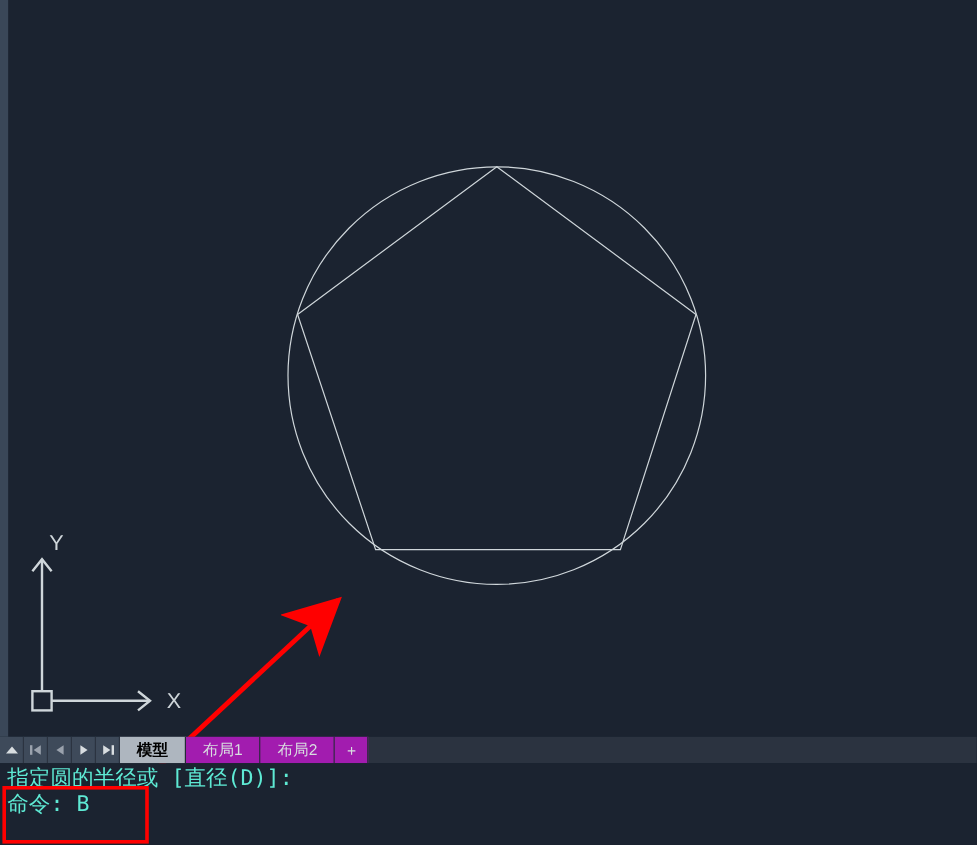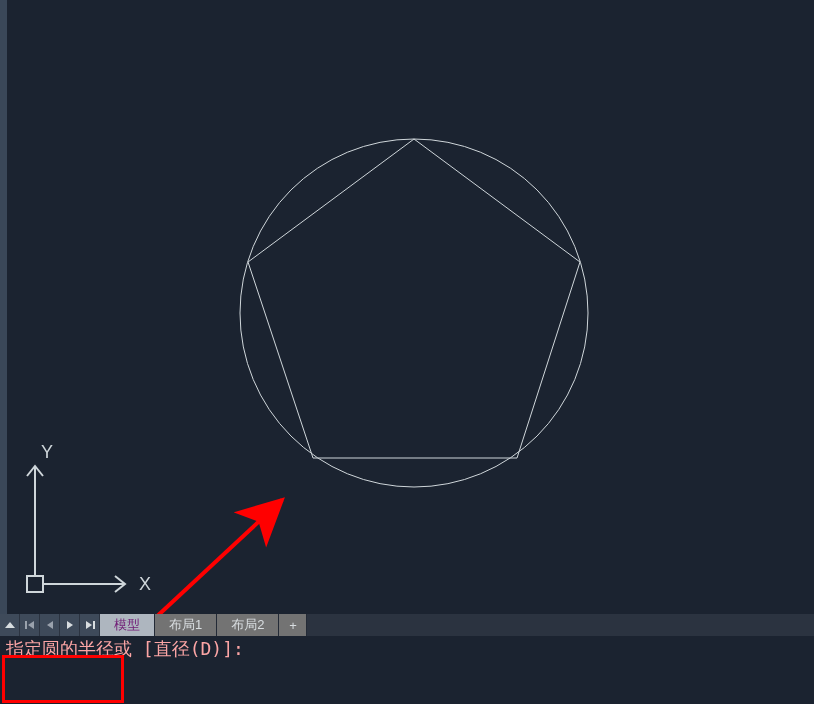--- a/index.html
+++ b/index.html
@@ -66,43 +66,43 @@
     border-right: 1px solid #2b3340;
     cursor: pointer;
   }
   .tabnav .navbtn.disabled { color: #6b7380; }
   .tabnav svg { display: block; }
   .tabs { display: flex; align-items: stretch; }
   .tab {
     padding: 0 14px;
     display: flex;
     align-items: center;
-    background: #737373;
+    background: #a21caf;
     border-right: 1px solid #232a36;
     cursor: pointer;
     white-space: nowrap;
   }
   .tab.active {
     background: #aeb6bf;
-    color: #701a75;
-    font-weight: 400;
+    color: #000000;
+    font-weight: 700;
   }
   .tab.add {
     width: 28px;
     justify-content: center;
     padding: 0;
   }
 
   
   .cmdarea {
     position: absolute;
     left: 0; top: 636px;
     width: 814px; height: 68px;
     background: #1b2330;
-    color: #fca5a5;
+    color: #5eead4;
     font-size: 18px;
     line-height: 22px;
     padding: 2px 6px;
     font-family: "SimSun", monospace;
   }
   .cmdarea div { white-space: pre; }
 
   
   .red-box {
     position: absolute;
@@ -179,15 +179,16 @@
   <div class="tabs">
     <div class="tab active">模型</div>
     <div class="tab">布局1</div>
     <div class="tab">布局2</div>
     <div class="tab add">+</div>
   </div>
 </div>
 
 <div class="cmdarea">
   <div>指定圆的半径或 [直径(D)]:</div>
+  <div>命令: B</div>
 </div>
 
 <div class="red-box" style="left:2px; top:655px; width:122px; height:48px;"></div>
 
 </body></html>

